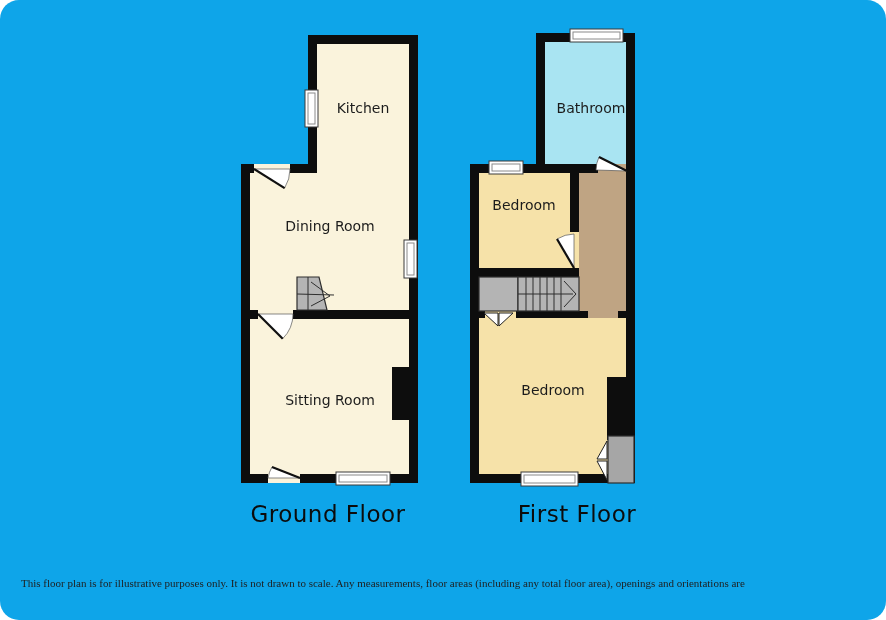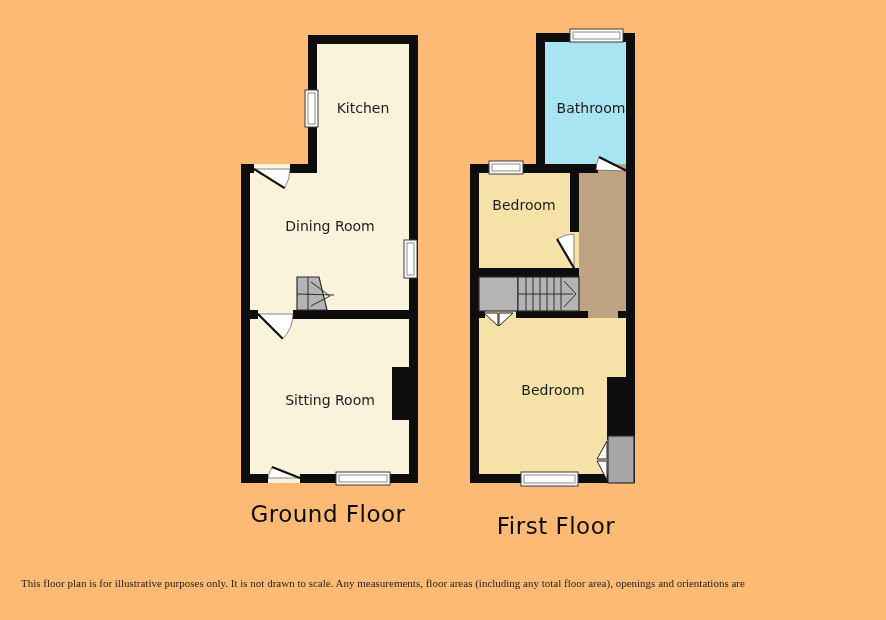--- a/index.html
+++ b/index.html
@@ -1,22 +1,22 @@
 <!DOCTYPE html>
 <html><head>
 <meta charset="utf-8">
 <style>
   html,body{margin:0;padding:0;background:#ffffff;}
-  #stage{position:relative;width:886px;height:620px;background:#fdba74;overflow:hidden;
-         font-family:"DejaVu Sans","Liberation Sans",sans-serif;}
+  #stage{position:relative;width:886px;height:620px;background:#0ea5e9;overflow:hidden;
+         font-family:"DejaVu Sans","Liberation Sans",sans-serif;border-radius:19px;}
   #plan-svg{position:absolute;left:0;top:0;}
   .floor-title{position:absolute;top:501px;width:220px;text-align:center;
                font-size:23px;color:#0c0c0c;letter-spacing:0.5px;}
   #ground-title{left:218px;}
-  #first-title{left:446px;margin-top:12px;}
+  #first-title{left:467px;}
   #disclaimer{position:absolute;left:21px;top:578px;font-size:11px;line-height:10px;
               color:#1f1f1f;white-space:nowrap;font-family:Liberation Serif, serif;}
   .room-label{font-size:14px;fill:#1c1c1c;}
   text{font-family:"DejaVu Sans","Liberation Sans",sans-serif;}
 </style>
 </head>
 <body>
 
 <div id="stage">
 

